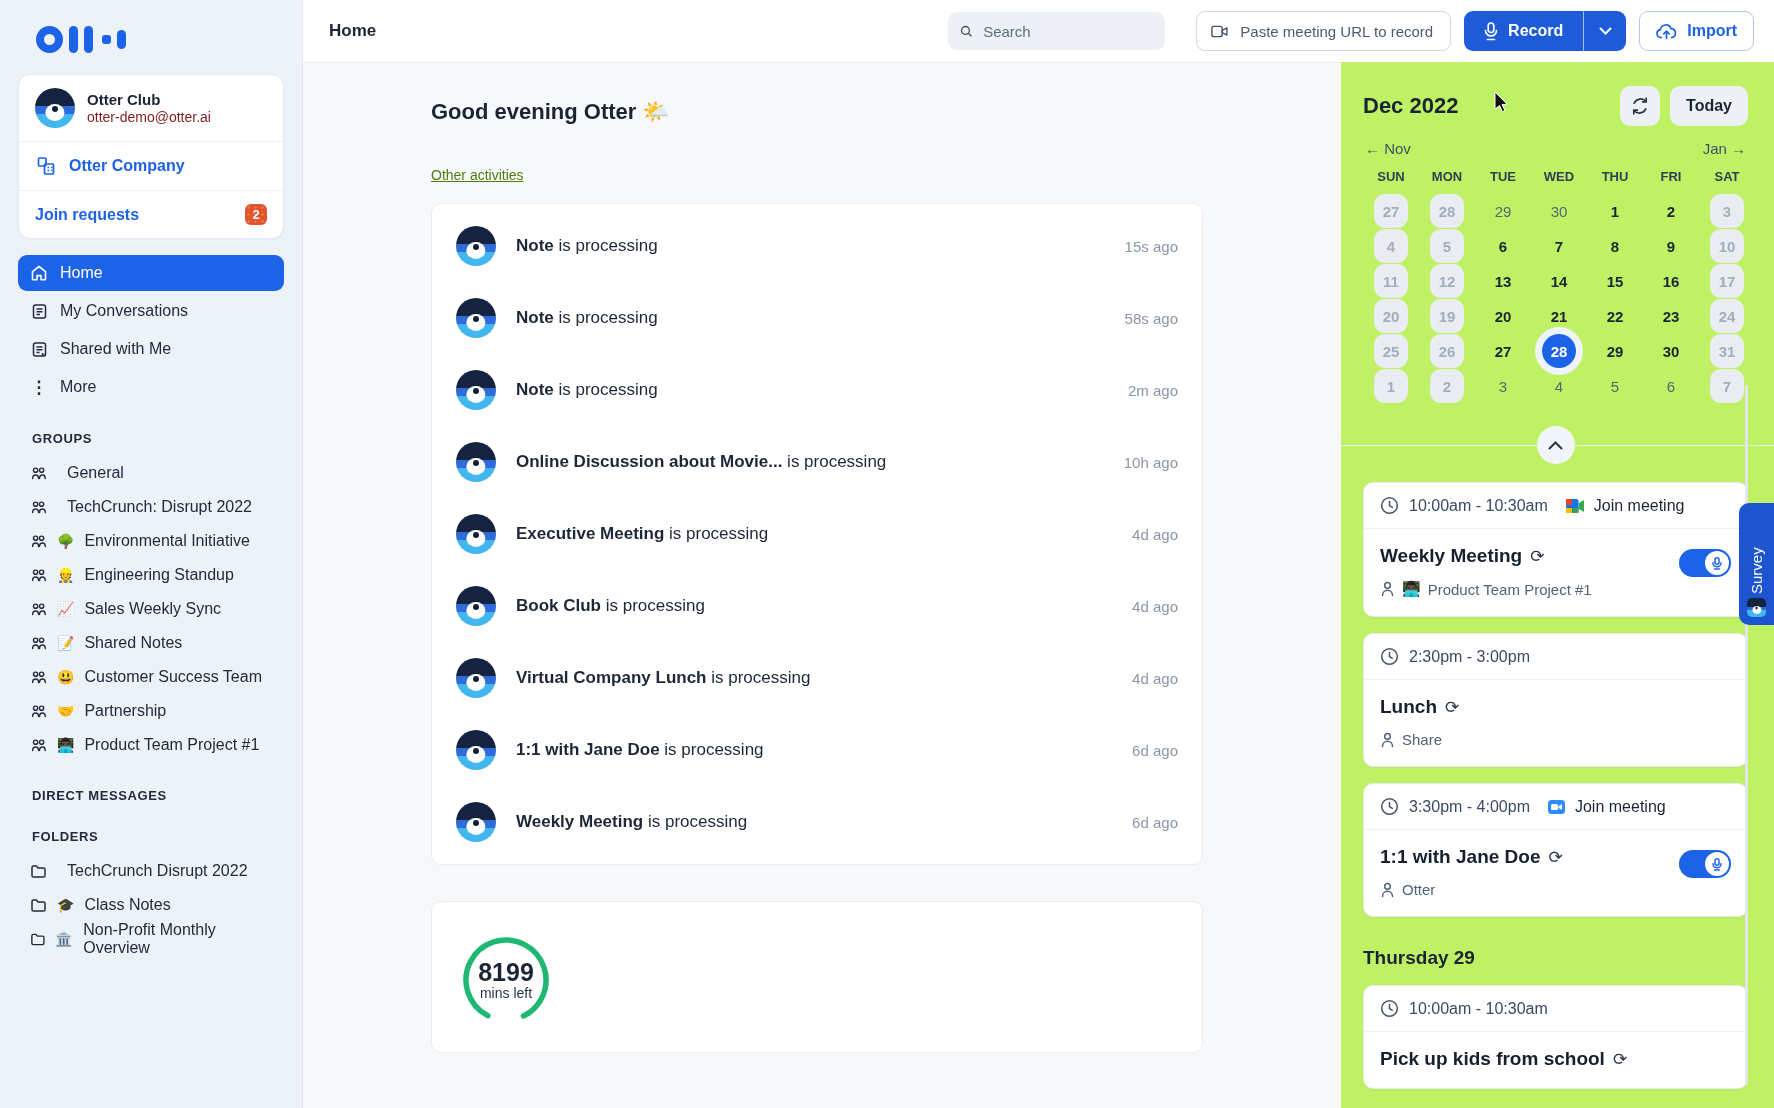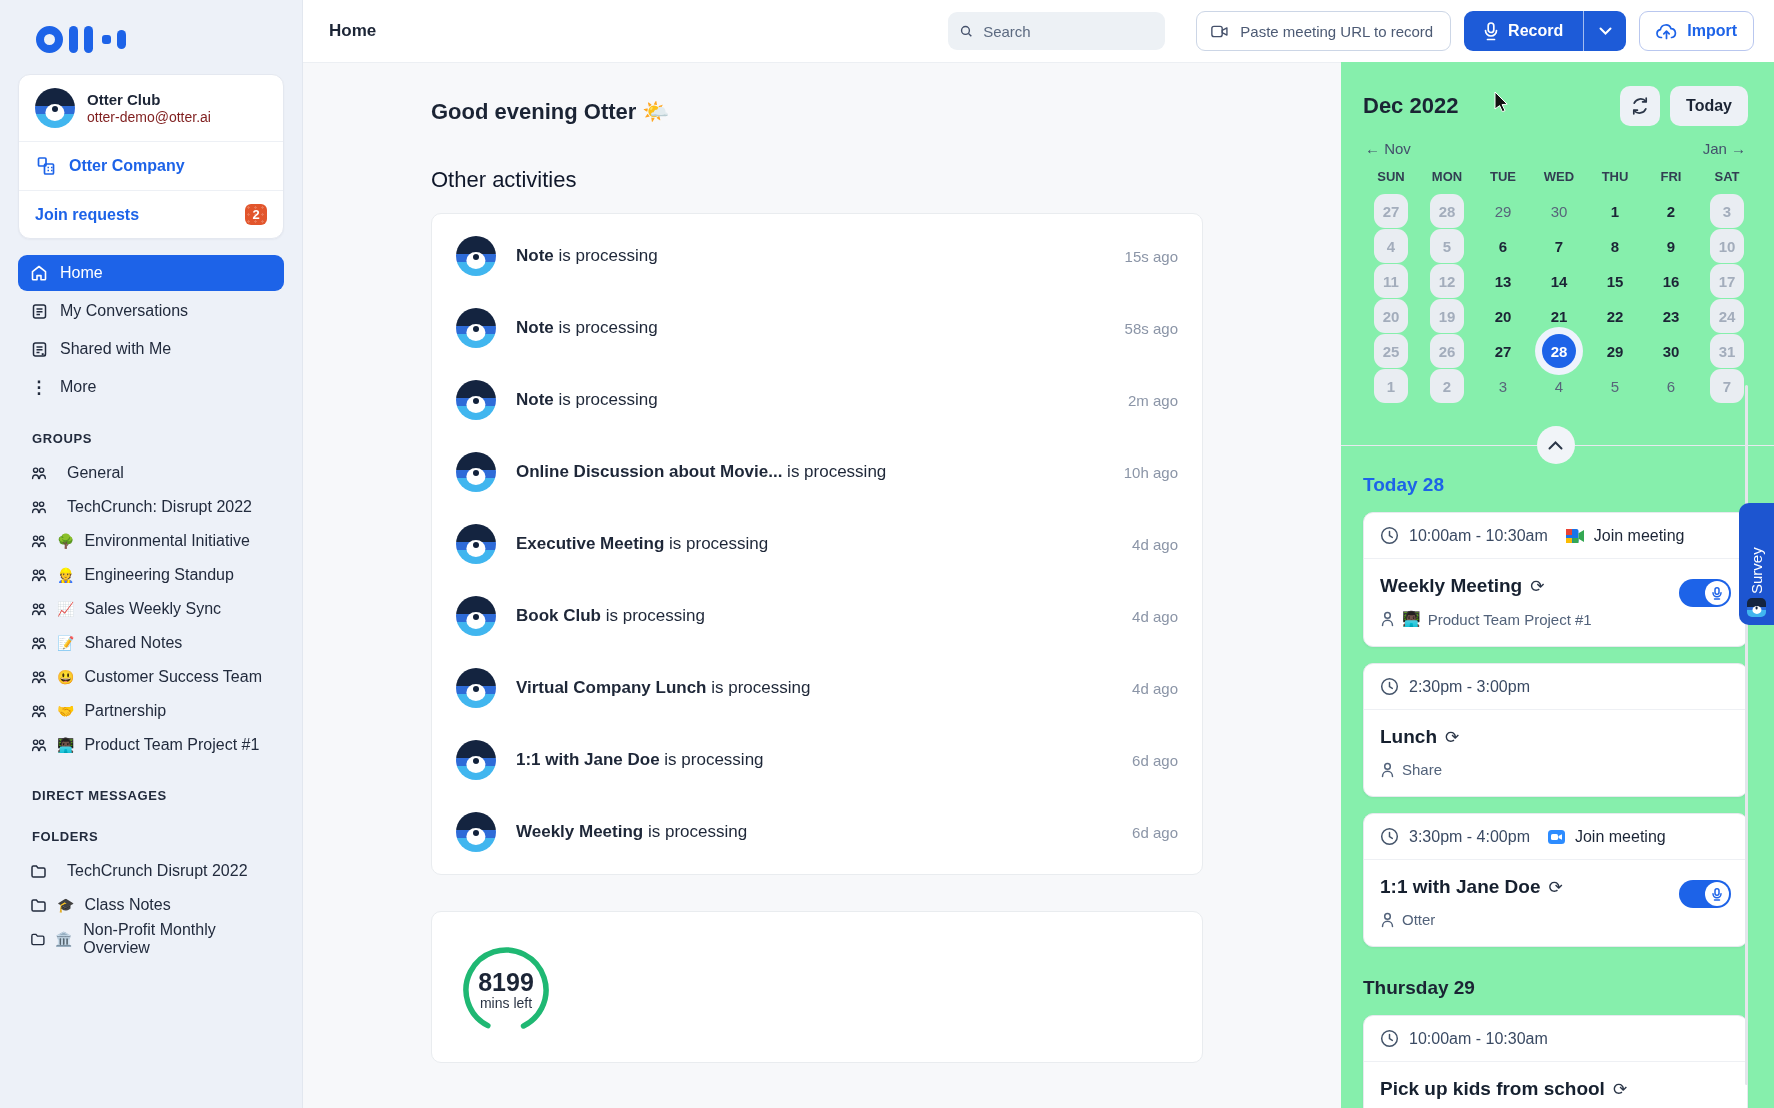--- a/index.html
+++ b/index.html
@@ -48,39 +48,39 @@
   .paste input::placeholder{color:#4c5a74;}
   .recwrap{margin-left:13px;display:flex;height:40px;border-radius:9px;overflow:hidden;}
   .rec-main{background:#1d5bd8;color:#fff;display:flex;align-items:center;gap:10px;padding:0 20px;font-size:16px;font-weight:bold;cursor:pointer;}
   .rec-arrow{background:#1d5bd8;width:42px;display:flex;align-items:center;justify-content:center;border-left:1px solid rgba(255,255,255,.6);cursor:pointer;}
   .import{margin-left:13px;height:40px;box-sizing:border-box;border:1.5px solid #b9c7ef;border-radius:9px;background:#fff;color:#1d63e8;font-size:16px;font-weight:bold;display:flex;align-items:center;gap:10px;padding:0 16px;cursor:pointer;}
 
   
   .main{position:absolute;left:303px;top:62px;width:1038px;height:1046px;background:#f7f8fa;border-top:1px solid #eceff3;box-sizing:border-box;overflow:hidden;}
   .content{width:772px;margin:36px 0 0 128px;}
   .greet{font-size:22px;font-weight:bold;color:#1b2434;}
-  .sec-title{font-size:22px;color:#0f172a;margin-top:42px;}
+  .sec-title{font-size:14px;color:#4d7c0f;margin-top:42px;text-decoration:underline;}
   .act-card{margin-top:20px;background:#fff;border:1px solid #e9ecef;border-radius:10px;padding:6px 0;}
   .act-row{display:flex;align-items:center;height:72px;padding:0 24px;cursor:pointer;}
   .act-av{width:40px;height:40px;margin-right:20px;}
   .act-text{font-size:17px;color:#1e2738;}
   .act-text .b{font-weight:bold;}
   .act-time{margin-left:auto;font-size:15px;color:#8b95a7;}
   .acct-card{margin-top:36px;background:#fff;border:1px solid #e9ecef;border-radius:10px;padding:26px 28px;display:flex;align-items:flex-start;}
   .ringbox{position:relative;width:92px;height:92px;margin:6px 36px 0 0;flex:none;}
   .ringbox svg{position:absolute;inset:0;}
   .ringtxt{position:absolute;inset:0;display:flex;flex-direction:column;align-items:center;justify-content:center;line-height:1.1;}
   .ringtxt .n{font-size:25px;font-weight:bold;color:#1c2536;}
   .ringtxt .l{font-size:14px;color:#2a3344;}
   .eyebrow{font-size:13px;letter-spacing:1px;color:#7b8698;margin-top:2px;}
   .plan{font-size:23px;font-weight:bold;color:#1b2434;margin-top:18px;}
   .acct-line{font-size:16px;color:#303a4e;margin-top:14px;}
 
   
-  .rpanel{position:absolute;left:1341px;top:62px;width:433px;height:1046px;background:#86efac;box-sizing:border-box;padding:24px 26px 0 22px;}
+  .rpanel{position:absolute;left:1341px;top:62px;width:433px;height:1046px;background:#bef264;box-sizing:border-box;padding:24px 26px 0 22px;}
   .cal-head{display:flex;align-items:center;}
   .month{font-size:22px;font-weight:bold;color:#1b2434;}
   .icbtn{width:40px;height:40px;border-radius:10px;background:#edf1f6;display:flex;align-items:center;justify-content:center;cursor:pointer;border:none;}
   .todaybtn{height:40px;padding:0 16px;border-radius:10px;background:#edf1f6;display:flex;align-items:center;font-size:16px;font-weight:bold;color:#1b2434;cursor:pointer;margin-left:10px;border:none;font-family:inherit;}
   .cal-nav{display:flex;justify-content:space-between;margin-top:14px;font-size:15px;color:#43506b;padding:0 2px;}
   .cal-nav span{cursor:pointer;}
   .dayrow,.cal-grid{display:grid;grid-template-columns:repeat(7,56px);}
   .dayrow{margin-top:12px;}
   .dayrow div{font-size:13px;font-weight:bold;color:#323e52;text-align:center;}
   .cal-grid{margin-top:10px;}
@@ -491,21 +491,20 @@
 
     <div class="collapse">
       <div class="line"></div>
       <button class="cbtn">
         <svg width="15" height="9" viewBox="0 0 15 9" fill="none" stroke="#2b3648" stroke-width="2" stroke-linecap="round">
             <path d="M1.5 7.5 7.5 1.5 13.5 7.5"></path>
           </svg>
       </button>
     </div>
 
-    <div class="today-head">Today 28</div>
 
     <div class="evt">
       <div class="evt-h">
         <svg width="19" height="19" viewBox="0 0 19 19" fill="none" stroke="#44546a" stroke-width="1.5" stroke-linecap="round">
             <circle cx="9.5" cy="9.5" r="7.8"></circle>
             <path d="M9.5 5.5v4.2l2.8 1.7"></path>
           </svg>
         <span class="evt-time">10:00am - 10:30am</span>
         <span class="joinwrap">
           <svg width="18" height="14" viewBox="0 0 18 14">

